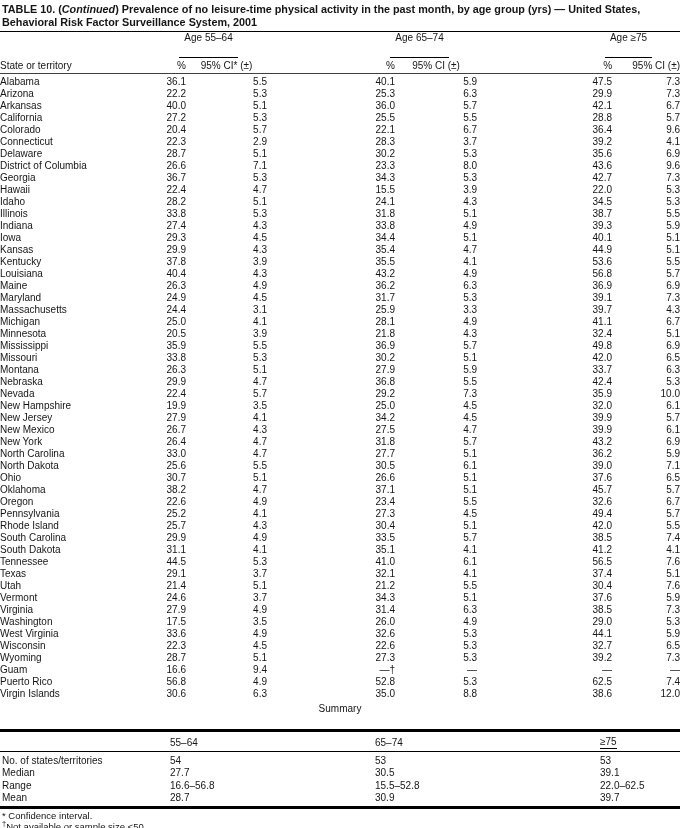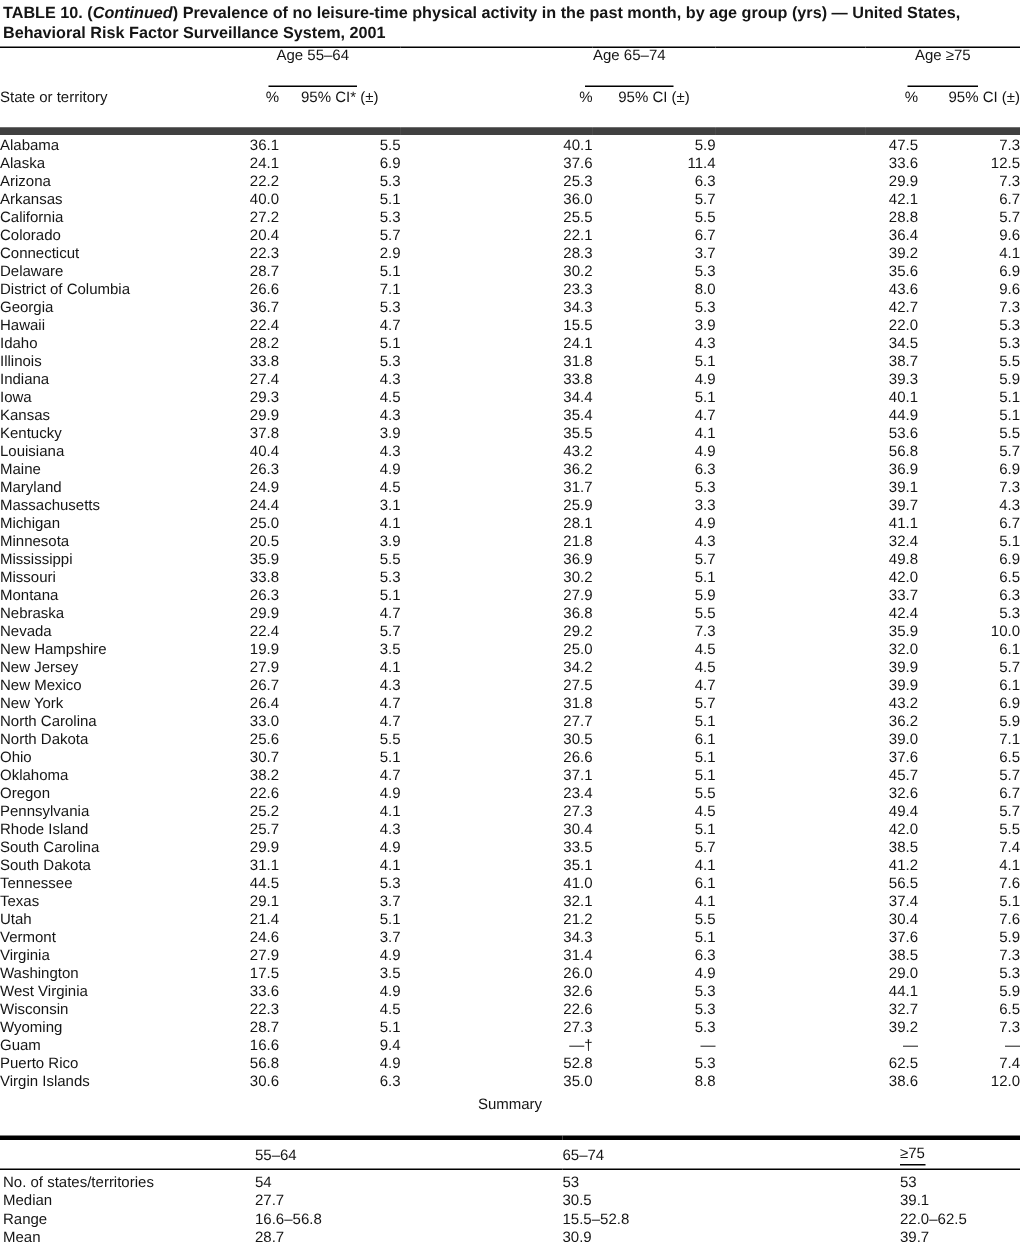--- a/index.html
+++ b/index.html
@@ -16,21 +16,21 @@
   .title i { }
 
   
   table.main { width:680px; border-collapse:collapse; table-layout:fixed; margin-top:2px; border-top:1px solid #000; }
   table.main td {
     font-size:10px; line-height:12px; height:12px; padding:0;
     white-space:nowrap; vertical-align:bottom; overflow:visible;
   }
   tr.group-row td { height:15px; text-align:center; }
   .grp { display:inline-block; border-bottom:1px solid #000; padding:0 5px 13px 5px; }
-  tr.colhead-row td { border-bottom:5px solid #404040; height:14px; padding-bottom:13px; }
+  tr.colhead-row td { border-bottom:1px solid #404040; height:14px; padding-bottom:1px; }
   td.s  { text-align:left; padding-left:2px; }
   td.r  { text-align:right; }
   td.cia { text-align:right; padding-right:34px; }
   td.cib { text-align:right; padding-right:33px; }
   td.cic { text-align:right; padding-right:18px; }
   td.ha, td.hb { text-align:center; }
   td.hc { text-align:right; padding-right:6px; }
   tbody.rows tr:first-child td { padding-top:2px; }
 
   
@@ -98,31 +98,20 @@
       <td class="v r">36.1</td>
       <td class="v cia">5.5</td>
       <td></td>
       <td class="v r">40.1</td>
       <td class="v cib">5.9</td>
       <td></td>
       <td class="v r">47.5</td>
       <td class="v cic">7.3</td>
     </tr>
         <tr>
-      <td class="s">Alaska</td>
-      <td class="v r">24.1</td>
-      <td class="v cia">6.9</td>
-      <td></td>
-      <td class="v r">37.6</td>
-      <td class="v cib">11.4</td>
-      <td></td>
-      <td class="v r">33.6</td>
-      <td class="v cic">12.5</td>
-    </tr>
-        <tr>
       <td class="s">Arizona</td>
       <td class="v r">22.2</td>
       <td class="v cia">5.3</td>
       <td></td>
       <td class="v r">25.3</td>
       <td class="v cib">6.3</td>
       <td></td>
       <td class="v r">29.9</td>
       <td class="v cic">7.3</td>
     </tr>

